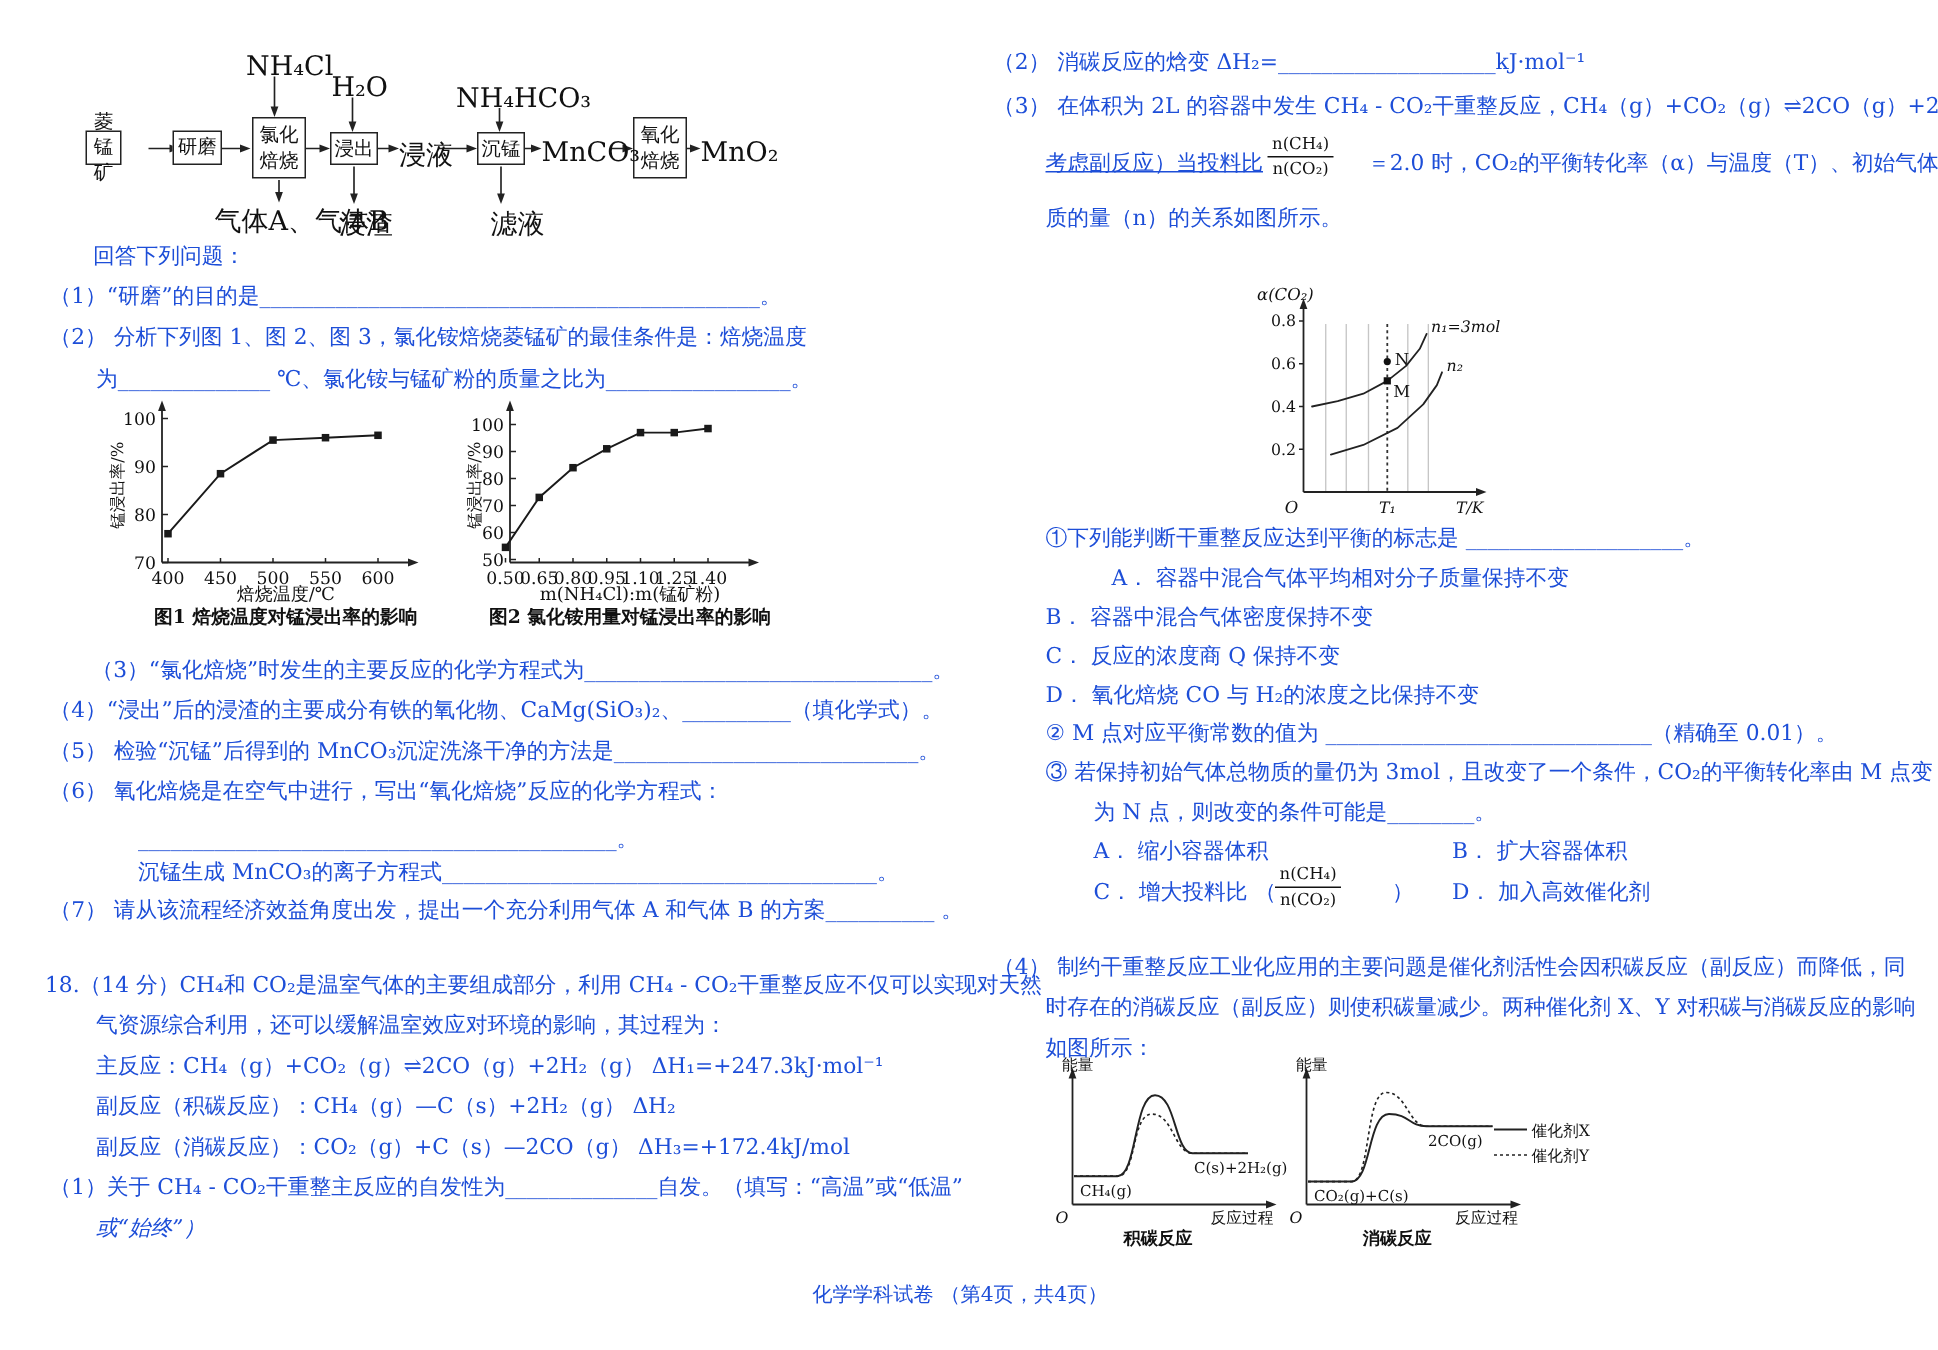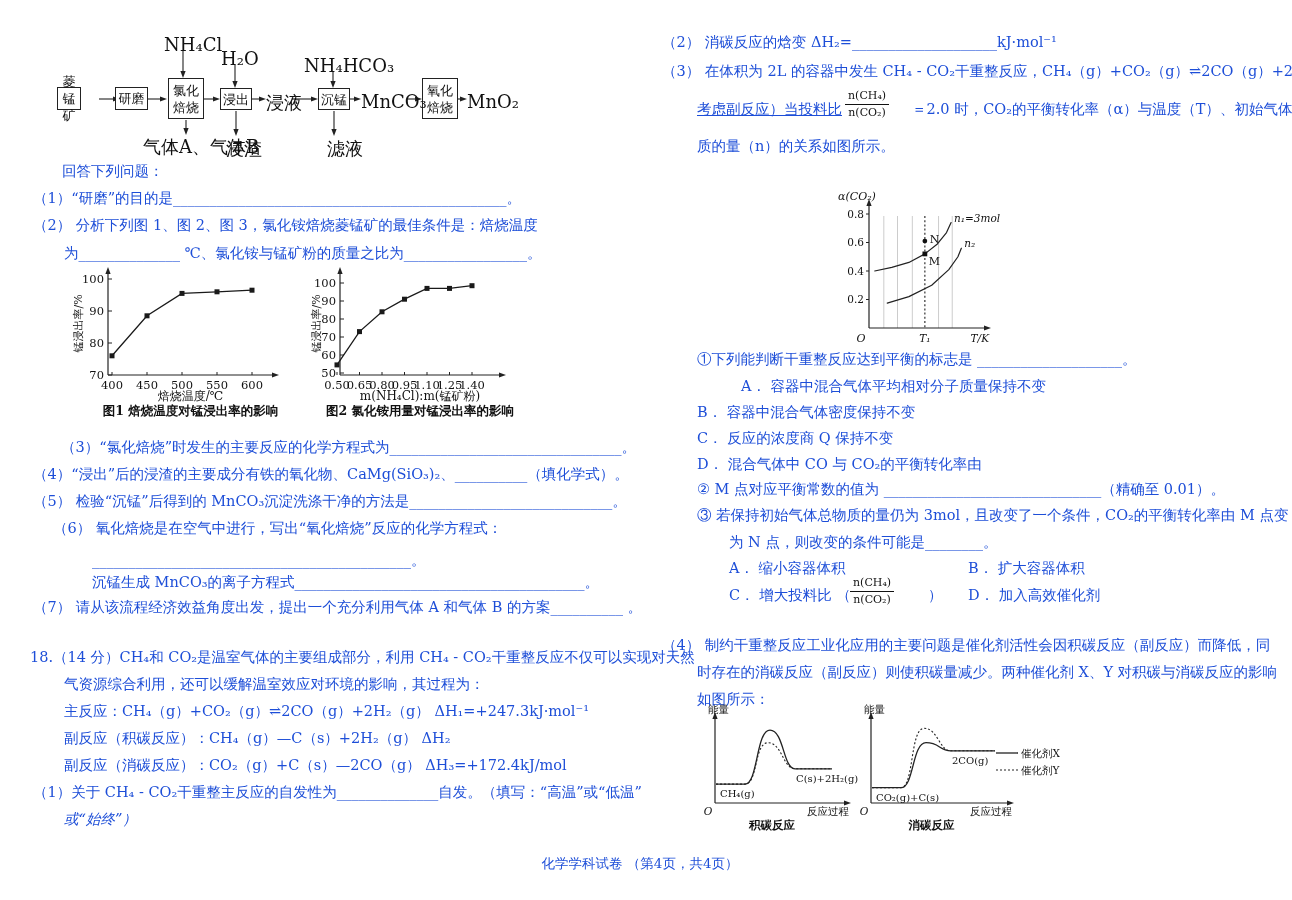--- a/index.html
+++ b/index.html
@@ -71,41 +71,41 @@
   </div>
 
   <div id="lines">
       <div class="ln" style="left: 62px; top: 162px;">回答下列问题：</div>
       <div class="ln" style="left: 33px; top: 189px;">（1）“研磨”的目的是______________________________________________。</div>
       <div class="ln" style="left: 33px; top: 216px;">（2） 分析下列图 1、图 2、图 3，氯化铵焙烧菱锰矿的最佳条件是：焙烧温度</div>
       <div class="ln" style="left: 64px; top: 244px;">为______________ ℃、氯化铵与锰矿粉的质量之比为_________________。</div>
       <div class="ln" style="left: 33px; top: 438px; margin-left: 28px;">（3）“氯化焙烧”时发生的主要反应的化学方程式为________________________________。</div>
       <div class="ln" style="left: 33px; top: 465px;">（4）“浸出”后的浸渣的主要成分有铁的氧化物、CaMg(SiO₃)₂、__________（填化学式）。</div>
       <div class="ln" style="left: 33px; top: 492px;">（5） 检验“沉锰”后得到的 MnCO₃沉淀洗涤干净的方法是____________________________。</div>
-      <div class="ln" style="left: 33px; top: 519px; margin-left: 20px;">（6） 氧化焙烧是在空气中进行，写出“氧化焙烧”反应的化学方程式：</div>
+      <div class="ln" style="left: 33px; top: 519px;">（6） 氧化焙烧是在空气中进行，写出“氧化焙烧”反应的化学方程式：</div>
       <div class="ln" style="left: 92px; top: 551px;">____________________________________________。</div>
       <div class="ln" style="left: 92px; top: 573px;">沉锰生成 MnCO₃的离子方程式________________________________________。</div>
       <div class="ln" style="left: 33px; top: 598px;">（7） 请从该流程经济效益角度出发，提出一个充分利用气体 A 和气体 B 的方案__________ 。</div>
       <div class="ln" style="left: 30px; top: 648px;">18.（14 分）CH₄和 CO₂是温室气体的主要组成部分，利用 CH₄ - CO₂干重整反应不仅可以实现对天然</div>
       <div class="ln" style="left: 64px; top: 675px;">气资源综合利用，还可以缓解温室效应对环境的影响，其过程为：</div>
       <div class="ln" style="left: 64px; top: 702px;">主反应：CH₄（g）+CO₂（g）⇌2CO（g）+2H₂（g） ΔH₁=+247.3kJ·mol⁻¹</div>
       <div class="ln" style="left: 64px; top: 729px;">副反应（积碳反应）：CH₄（g）—C（s）+2H₂（g） ΔH₂</div>
       <div class="ln" style="left: 64px; top: 756px;">副反应（消碳反应）：CO₂（g）+C（s）—2CO（g） ΔH₃=+172.4kJ/mol</div>
       <div class="ln" style="left: 33px; top: 783px;">（1）关于 CH₄ - CO₂干重整主反应的自发性为______________自发。（填写：“高温”或“低温”</div>
       <div class="ln" style="left: 64px; top: 810px; font-style: italic;">或“始终”）</div>
       <div class="ln" style="left: 662px; top: 33px;">（2） 消碳反应的焓变 ΔH₂=____________________kJ·mol⁻¹</div>
       <div class="ln" style="left: 662px; top: 62px;">（3） 在体积为 2L 的容器中发生 CH₄ - CO₂干重整反应，CH₄（g）+CO₂（g）⇌2CO（g）+2H₂（g）（不</div>
       <div class="ln" style="left: 697px; top: 100px; text-decoration: underline;">考虑副反应）当投料比</div>
       <div class="ln" style="left: 912px; top: 100px;">＝2.0 时，CO₂的平衡转化率（α）与温度（T）、初始气体总物</div>
       <div class="ln" style="left: 697px; top: 137px;">质的量（n）的关系如图所示。</div>
       <div class="ln" style="left: 697px; top: 350px;">①下列能判断干重整反应达到平衡的标志是 ____________________。</div>
       <div class="ln" style="left: 697px; top: 377px; margin-left: 44px;">A． 容器中混合气体平均相对分子质量保持不变</div>
       <div class="ln" style="left: 697px; top: 403px;">B． 容器中混合气体密度保持不变</div>
       <div class="ln" style="left: 697px; top: 429px;">C． 反应的浓度商 Q 保持不变</div>
-      <div class="ln" style="left: 697px; top: 455px;">D． 混合气体中 CO 与 CO₂的平衡转化率由</div>
+      <div class="ln" style="left: 697px; top: 455px;">D． 氧化焙烧 CO 与 H₂的浓度之比保持不变</div>
       <div class="ln" style="left: 697px; top: 480px;">② M 点对应平衡常数的值为 ______________________________（精确至 0.01）。</div>
       <div class="ln" style="left: 697px; top: 506px;">③ 若保持初始气体总物质的量仍为 3mol，且改变了一个条件，CO₂的平衡转化率由 M 点变</div>
       <div class="ln" style="left: 729px; top: 533px;">为 N 点，则改变的条件可能是________。</div>
       <div class="ln" style="left: 729px; top: 559px;">A． 缩小容器体积</div>
       <div class="ln" style="left: 968px; top: 559px;">B． 扩大容器体积</div>
       <div class="ln" style="left: 729px; top: 586px;">C． 增大投料比 （</div>
       <div class="ln" style="left: 928px; top: 586px;">）</div>
       <div class="ln" style="left: 968px; top: 586px;">D． 加入高效催化剂</div>
       <div class="ln" style="left: 662px; top: 636px;">（4） 制约干重整反应工业化应用的主要问题是催化剂活性会因积碳反应（副反应）而降低，同</div>
       <div class="ln" style="left: 697px; top: 663px;">时存在的消碳反应（副反应）则使积碳量减少。两种催化剂 X、Y 对积碳与消碳反应的影响</div>

